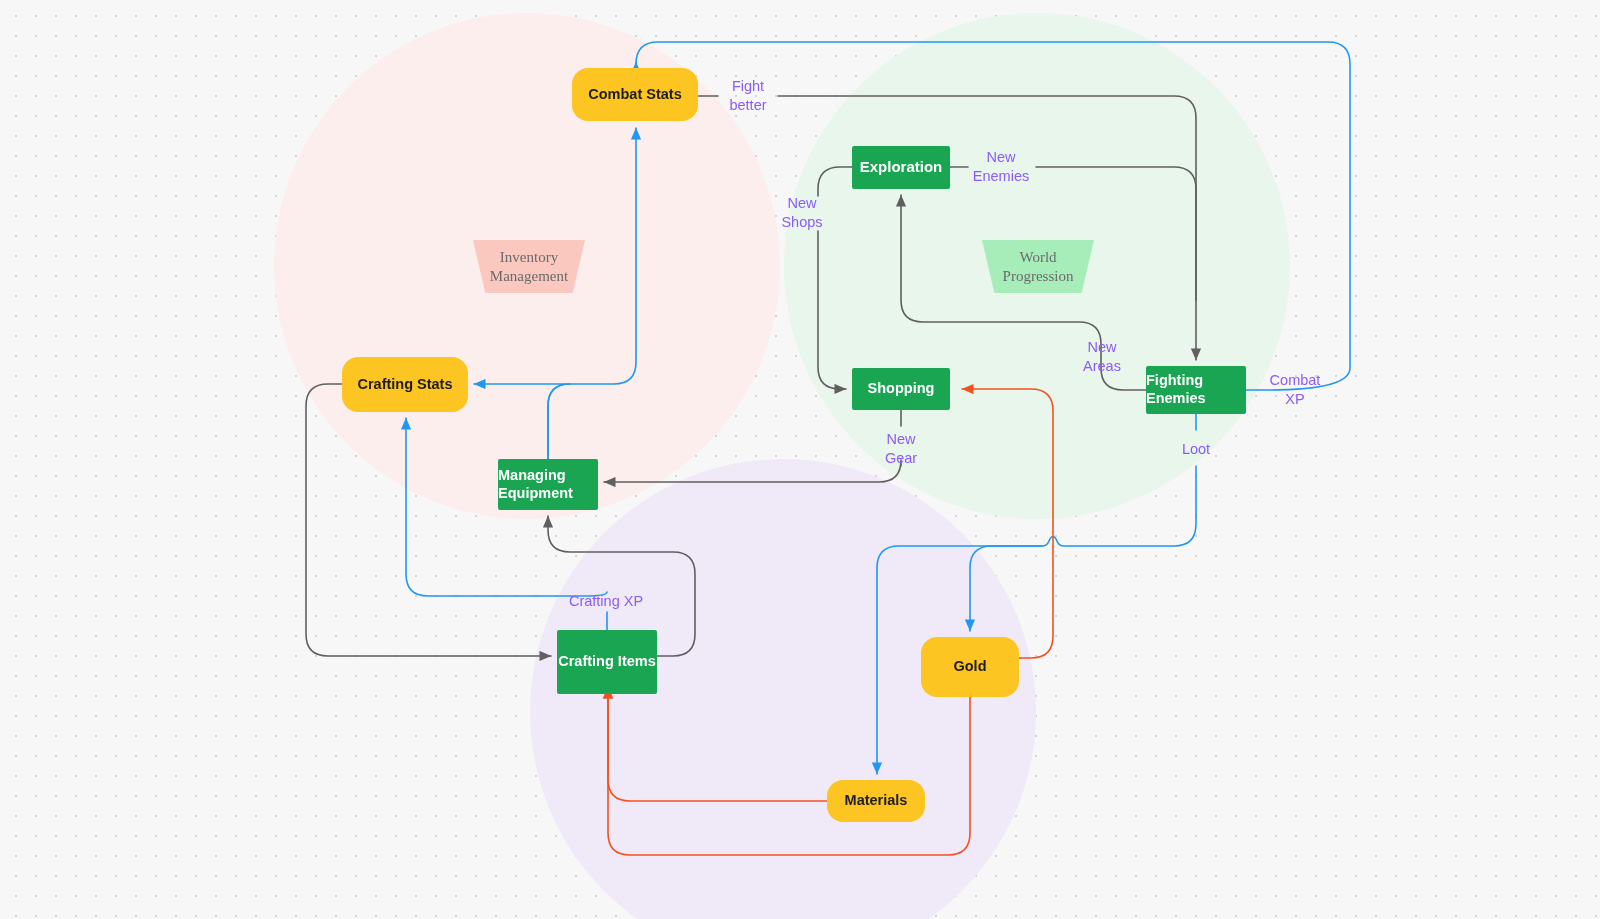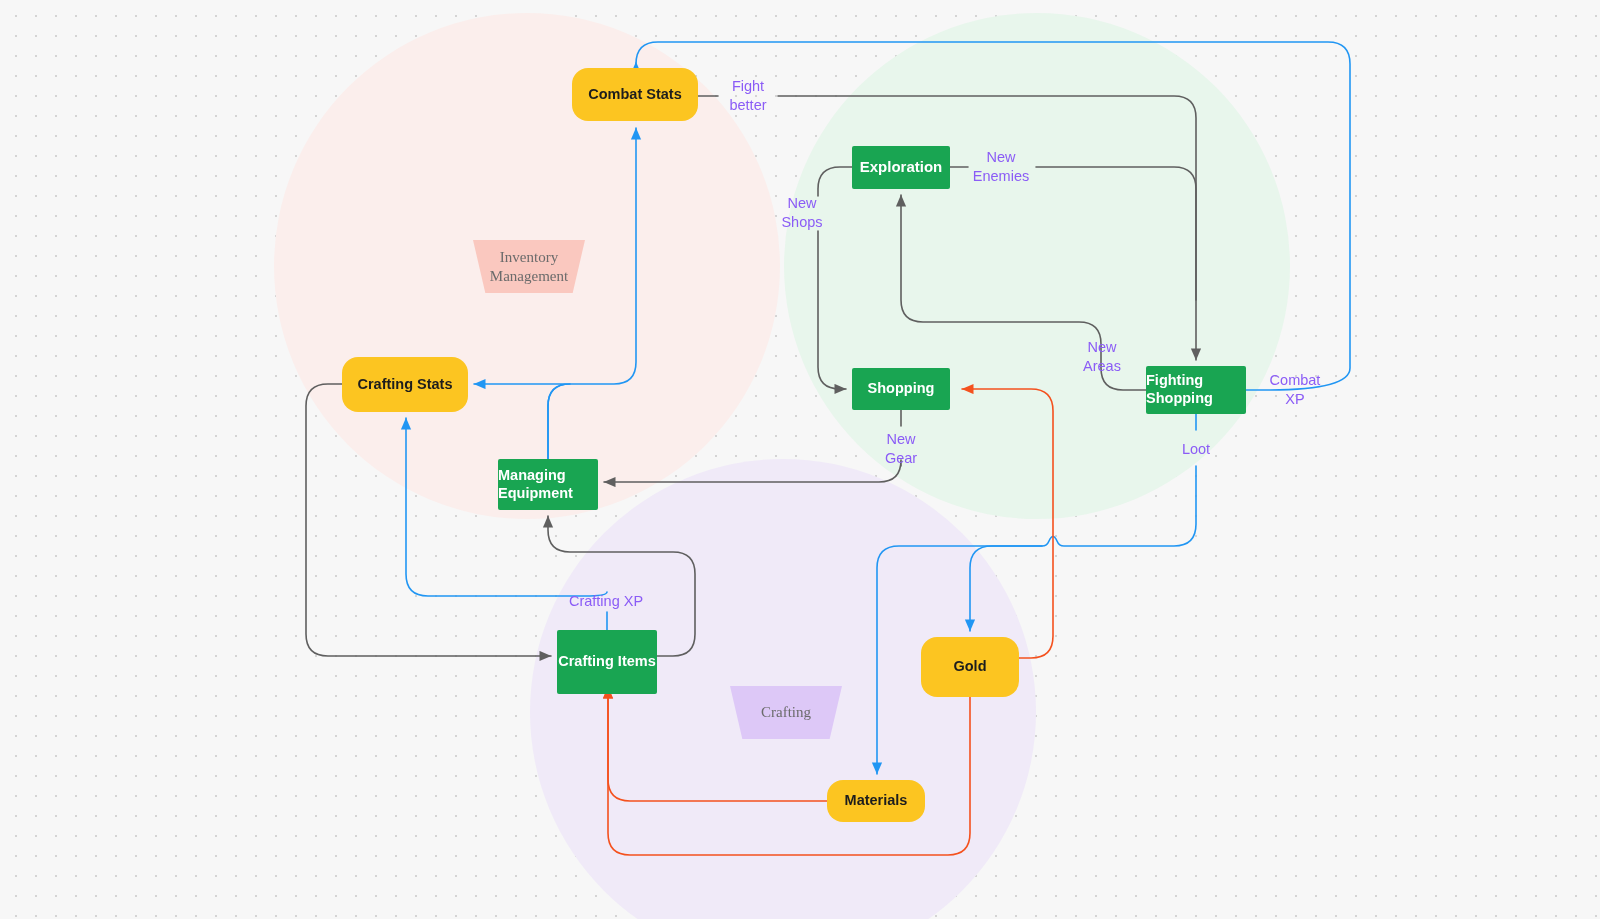--- a/index.html
+++ b/index.html
@@ -119,31 +119,32 @@
 Areas</div>
   <div class="edge-label" style="left:1295px;top:390px">Combat
 XP</div>
   <div class="edge-label" style="left:901px;top:449px">New
 Gear</div>
   <div class="edge-label" style="left:1196px;top:449px">Loot</div>
   <div class="edge-label" style="left:606px;top:601px">Crafting XP</div>
 
   <div class="group-label trap" style="left:473px;top:240px;width:112px;height:53px;background:#fac8bf">Inventory
 Management</div>
-  <div class="group-label trap" style="left:730px;top:686px;width:112px;height:53px;background:#ddc8f7">Crafting</div>
+  <div class="group-label trap" style="left:982px;top:240px;width:112px;height:53px;background:#a6edb9">World
+Progression</div>
 </div>
 
 <div id="layer-nodes">
   <div class="node rounded yellow" style="left:572px;top:68px;width:126px;height:53px;font-size:14.5px">Combat
 Stats</div>
   <div class="node rect green" style="left:852px;top:146px;width:98px;height:43px;font-size:15px">Exploration</div>
   <div class="node rounded yellow" style="left:342px;top:357px;width:126px;height:55px;font-size:14.5px">Crafting
 Stats</div>
   <div class="node rect green" style="left:852px;top:368px;width:98px;height:42px;font-size:14.5px">Shopping</div>
   <div class="node rect green" style="left:1146px;top:366px;width:100px;height:48px;font-size:14.5px">Fighting
-Shopping</div>
+Enemies</div>
   <div class="node rect green" style="left:498px;top:459px;width:100px;height:51px;font-size:14.5px">Managing
 Equipment</div>
   <div class="node rect green" style="left:557px;top:630px;width:100px;height:64px;font-size:14.5px">Crafting
 Items</div>
   <div class="node rounded yellow" style="left:921px;top:637px;width:98px;height:60px;font-size:14.5px">Gold</div>
   <div class="node rounded yellow" style="left:827px;top:780px;width:98px;height:42px;font-size:14.5px">Materials</div>
 </div>
 
 </body></html>

